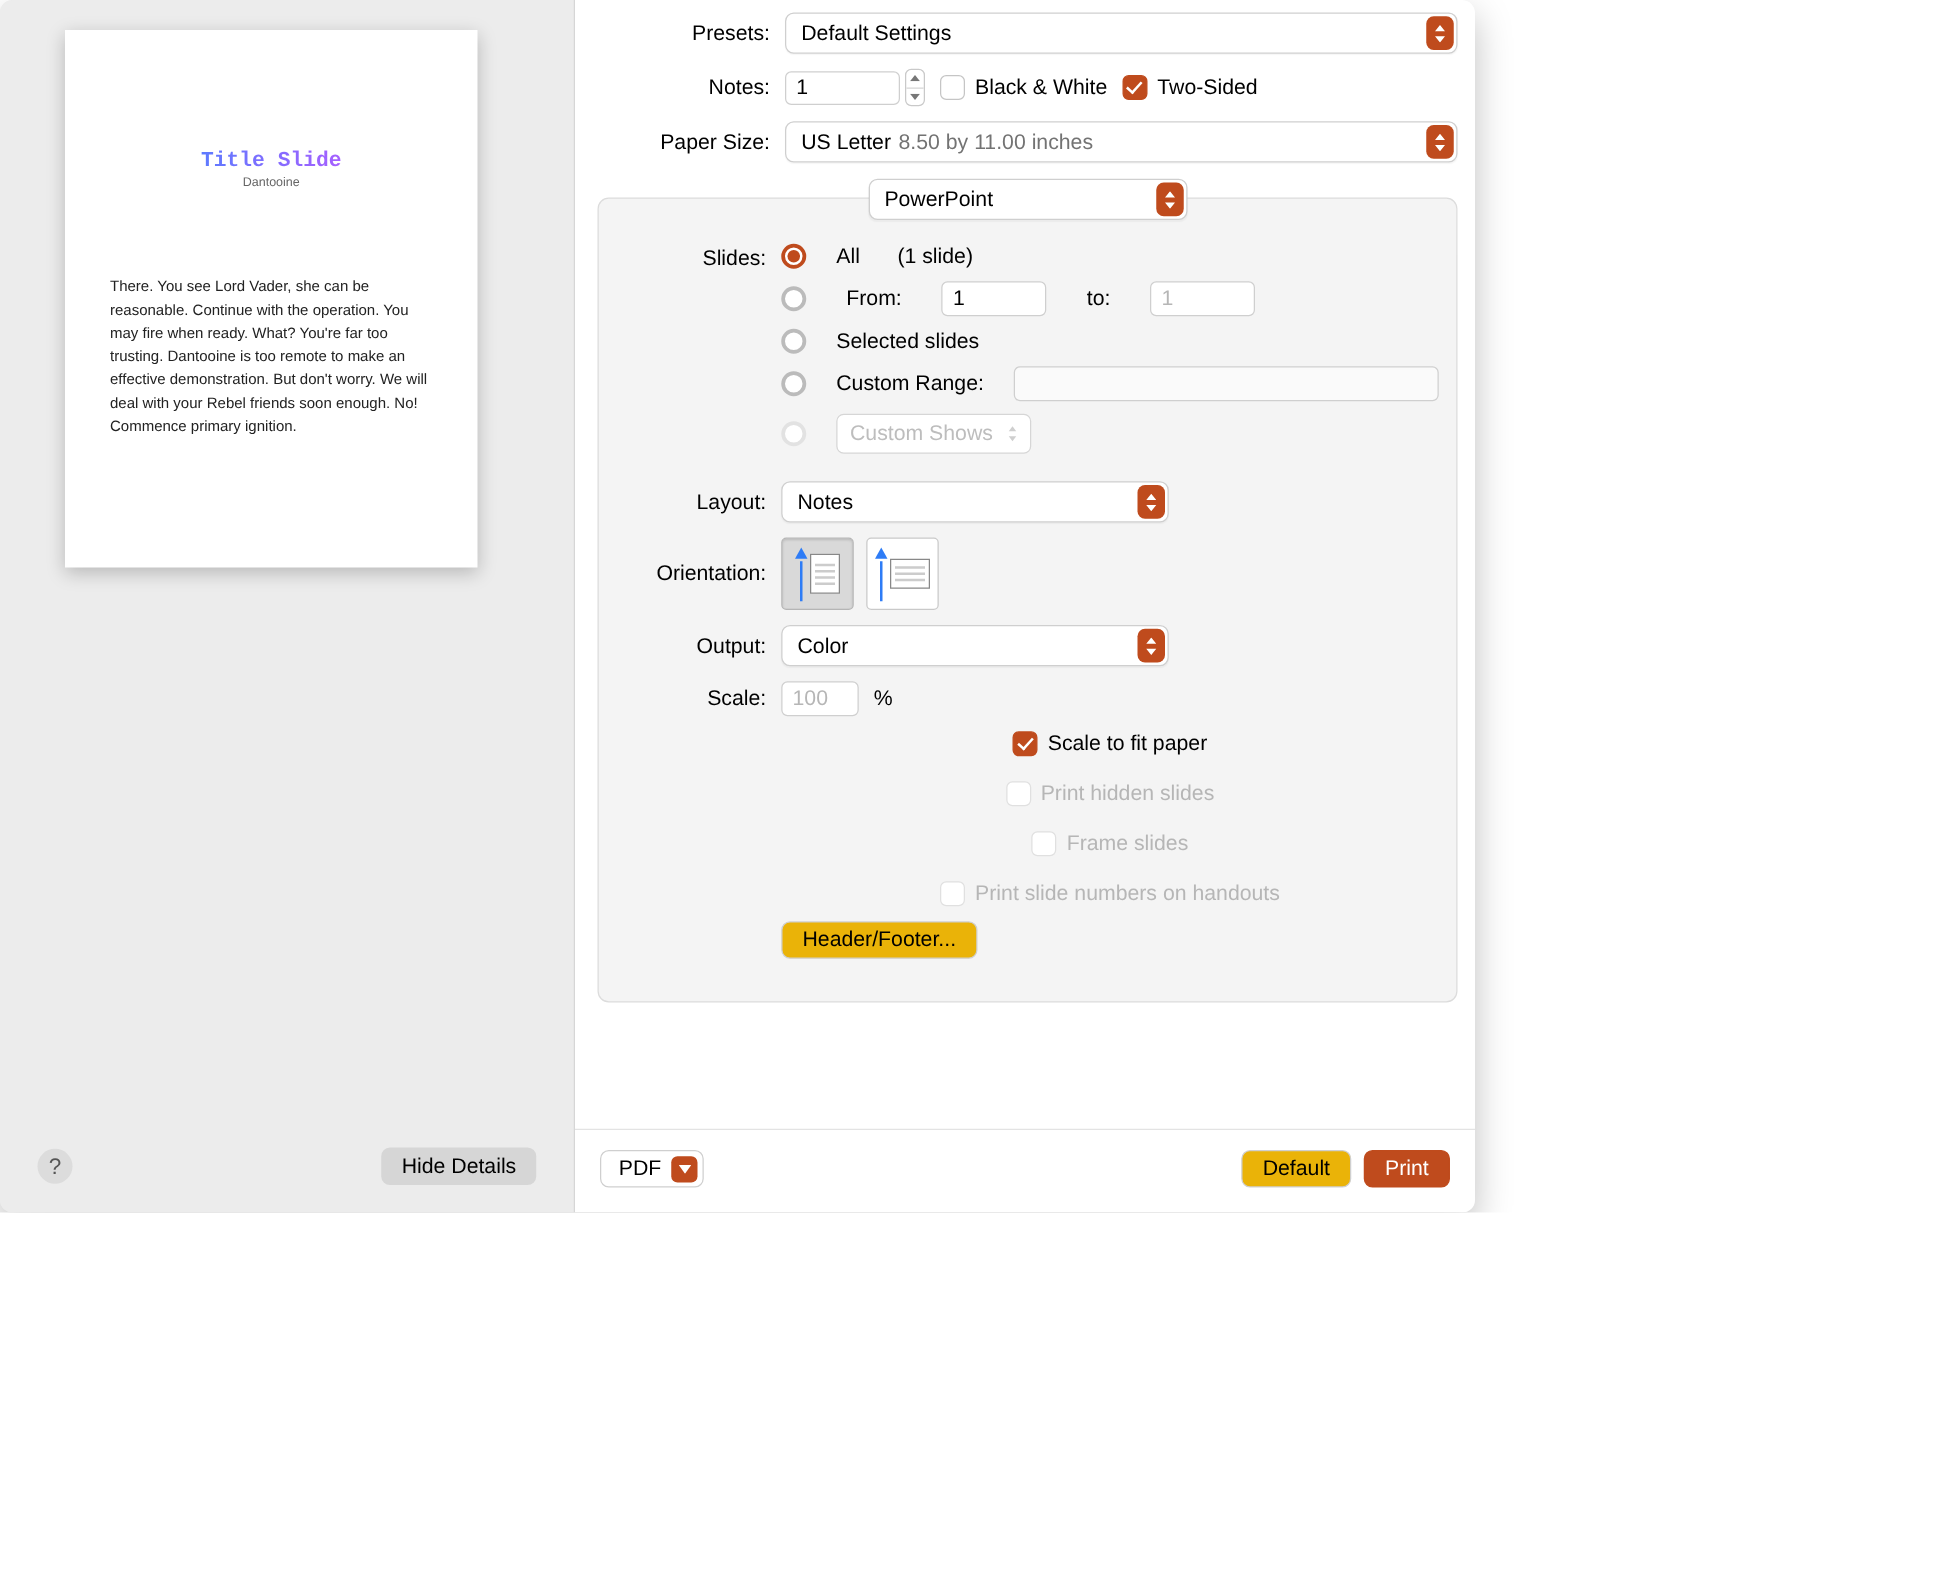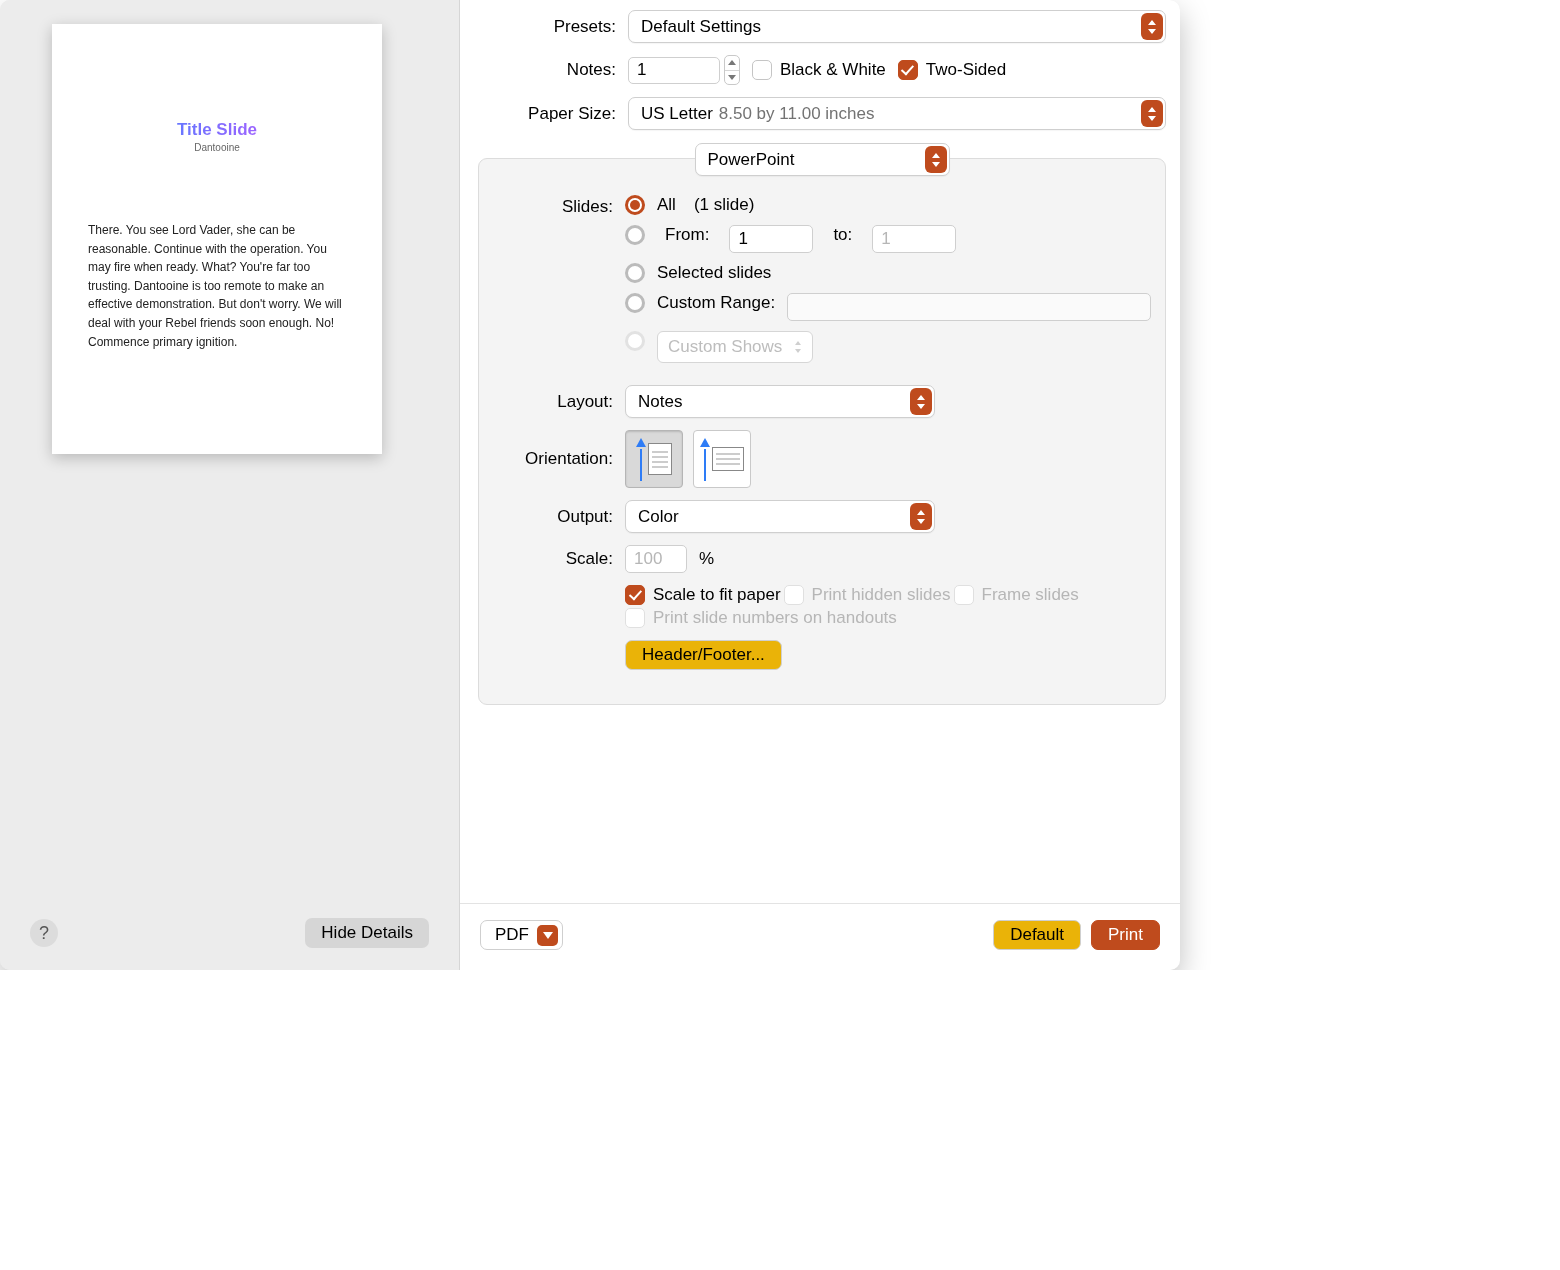--- a/index.html
+++ b/index.html
@@ -41,20 +41,21 @@
     flex-direction: column;
   }
   .preview-title {
     text-align: center;
     font-weight: 700;
     font-size: 17px;
     background: linear-gradient(90deg, #2f8cff 0%, #d44eff 100%);
     -webkit-background-clip: text;
     background-clip: text;
     color: transparent;
+    font-family: Liberation Mono, monospace;
   }
   .preview-subtitle {
     text-align: center;
     font-size: 10px;
     color: #666;
     margin-top: 2px;
   }
   .preview-body {
     margin-top: 68px;
     font-size: 12px;
@@ -217,21 +218,21 @@
     border: 3px solid #bbb;
     border-radius: 50%;
     display:inline-flex;align-items:center;justify-content:center;
     background:#fff;
   }
   .radio.selected { border-color:#bf4b1d; }
   .radio.selected::after{
     content:"";width:10px;height:10px;border-radius:50%;background:#bf4b1d;
   }
   .radio.disabled{border-color:#e2e2e2;}
-  .radio-line{display:flex;align-items:flex-start;gap:12px;margin-bottom:8px;}
+  .radio-line{display:flex;align-items:center;gap:24px;margin-bottom:8px;}
   .radio-line .sublabel{font-size:17px;}
 
   .text-input {
     height: 28px;
     border: 1px solid #cfcfcf;
     border-radius: 5px;
     padding: 0 8px;
     font-size: 17px;
     background:#fff;
   }
@@ -505,21 +506,21 @@
           <div class="row">
             <div class="panel-row-label">Scale:</div>
             <div class="row-content">
               <input class="text-input scale-input dim" value="100" style="">
               <span>%</span>
             </div>
           </div>
 
           <div class="row">
             <div class="panel-row-label"></div>
-            <div class="row-content" style="flex-direction:row;align-items:center;gap:3px">
+            <div class="row-content" style="flex-direction:column;align-items:center;gap:20px">
               <label class="chk-label">
                 <span class="chk checked"></span>
                 <span>Scale to fit paper</span>
               </label>
               <label class="chk-label dim">
                 <span class="chk disabled"></span>
                 <span>Print hidden slides</span>
               </label>
               <label class="chk-label dim">
                 <span class="chk disabled"></span>

